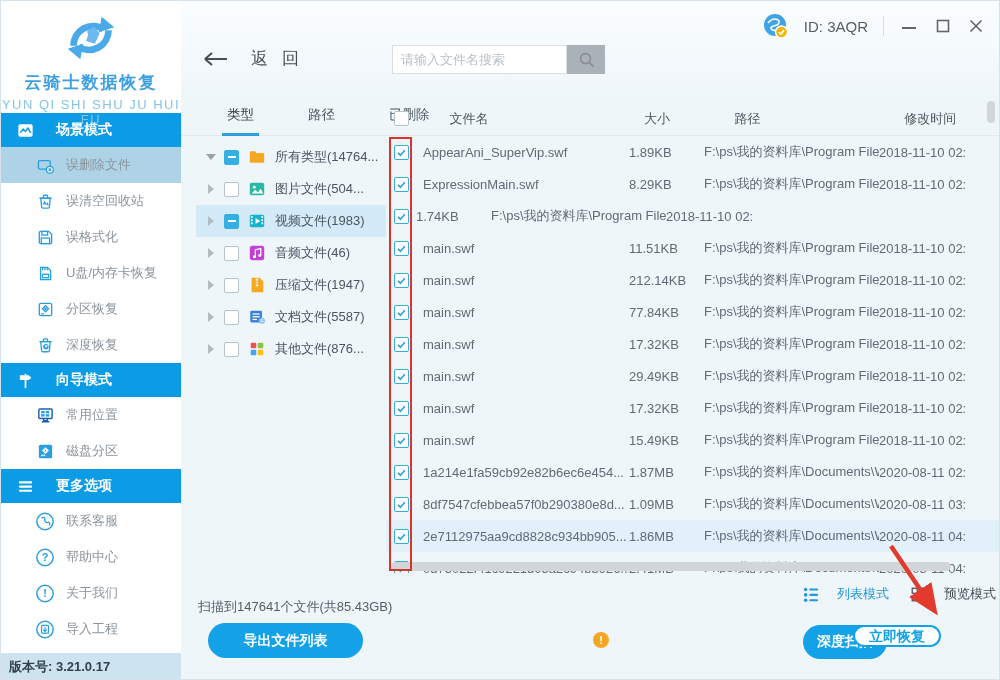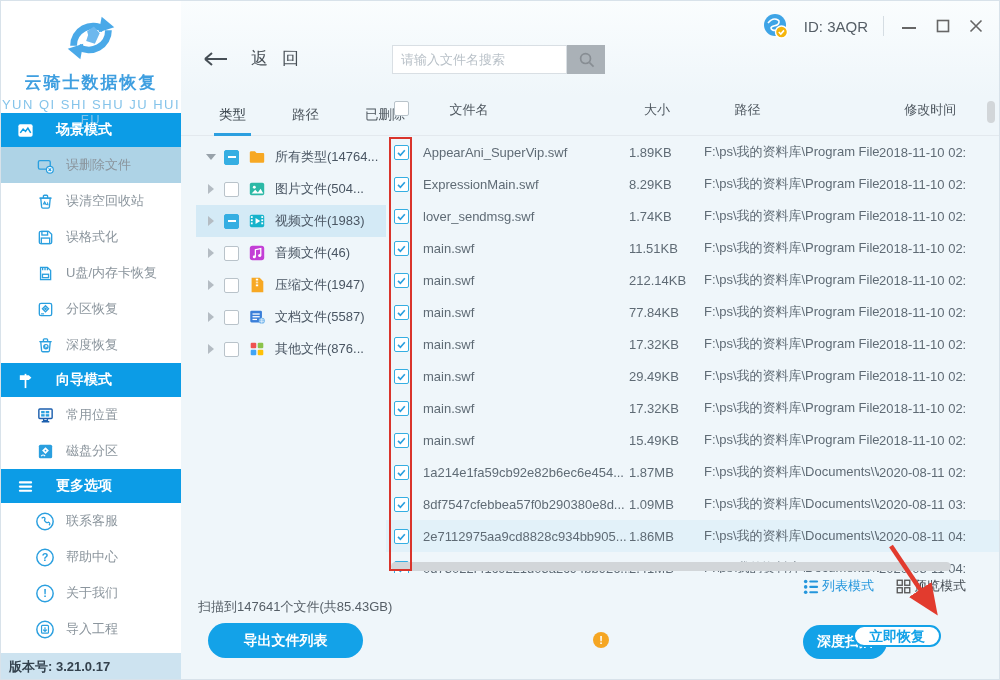--- a/index.html
+++ b/index.html
@@ -33,23 +33,23 @@
   .searchbox{position:absolute;left:195px;top:44px;display:flex;margin-left:16px;}
   .searchbox input{width:175px;height:29px;border:1px solid #d9dfe4;background:#fff;
                    padding:0 8px;font-size:13px;color:#444;outline:none;
                    font-family:"Liberation Sans","DejaVu Sans",sans-serif;}
   .searchbox input::placeholder{color:#b9c1c8;}
   .search-btn{width:38px;height:29px;border:none;background:#aab1b7;cursor:pointer;
               display:flex;align-items:center;justify-content:center;}
   
   .panel-head{position:absolute;left:0;top:100px;width:820px;height:35px;border-bottom:1px solid #e3e9ee;}
   .tabs{position:absolute;left:33px;top:0;height:35px;display:flex;gap:36px;align-items:flex-end;}
-  .tab{font-size:13.5px;color:#4d565e;padding:0 5px 9px 5px;cursor:pointer;border-bottom:3px solid transparent;}
+  .tab{font-size:13.5px;color:#4d565e;padding:0 5px 9px 5px;cursor:pointer;border-bottom:3px solid transparent;margin-left:8px;}
   .tab.active{border-bottom-color:#2b9fe0;color:#39434b;}
-  .thead{position:absolute;left:205px;top:0;width:615px;height:35px;display:flex;gap:31px;}
+  .thead{position:absolute;left:205px;top:0;width:615px;height:35px;display:flex;align-items:center;gap:31px;}
   .th{font-size:13px;color:#4d565e;}
   .col-cb{width:30px;display:flex;justify-content:flex-start;padding-left:8px;}
   .col-name{width:213px;padding-left:7px;}
   .col-size{width:75px;}
   .col-path{width:175px;}
   .col-mod{width:122px;}
   
   .cb{width:15px;height:15px;border-radius:2px;display:inline-flex;align-items:center;
       justify-content:center;cursor:pointer;flex:0 0 15px;}
   .cb-un{border:1px solid #b9c3ca;background:#fff;}
@@ -69,21 +69,21 @@
   .tree-label{font-size:13px;color:#4a5663;white-space:nowrap;}
   
   .list{position:absolute;left:205px;top:135px;width:615px;height:437px;overflow:hidden;}
   .frow{height:32px;display:flex;align-items:center;font-size:13px;color:#5f6b75;}
   .frow.hl{background:#e2f1f9;}
   .fc{white-space:nowrap;overflow:hidden;}
   .hscroll{position:absolute;left:210px;top:561px;width:560px;height:9px;background:#d2d6d9;border-radius:5px;cursor:pointer;}
   .vscroll{position:absolute;left:806px;top:100px;width:8px;height:22px;background:#d2d6d9;border-radius:4px;cursor:pointer;}
   
   .modes{position:absolute;left:622px;top:576px;display:flex;gap:22px;align-items:center;}
-  .mode{display:flex;gap:3px;align-items:center;font-size:13px;cursor:pointer;}
+  .mode{display:flex;gap:18px;align-items:center;font-size:13px;cursor:pointer;margin-top:8px;}
   .mode.blue{color:#2496dc;}
   .mode.dark{color:#454d54;}
   .scan{position:absolute;left:17px;top:597px;font-size:13px;color:#555e66;}
   .pill{border:none;border-radius:18px;font-size:14px;font-weight:bold;cursor:pointer;
         font-family:"Liberation Sans","DejaVu Sans",sans-serif;}
   .pill.solid{background:#13a2e8;color:#fff;}
   .pill.outline{background:#fff;color:#13a2e8;border:2px solid #13a2e8;}
   .btn-export{position:absolute;left:27px;top:622px;width:155px;height:35px;}
   .btn-deep{position:absolute;left:622px;top:624px;width:84px;height:34px;}
   .btn-recover{position:absolute;left:672px;top:624px;width:88px;height:22px;}
@@ -472,21 +472,20 @@
     <span class="fc col-mod">2018-11-10 02:</span>
         </div>
         <div class="frow">
           <span class="col-cb">
             <span class="cb cb-chk">
               <svg width="11" height="11" viewBox="0 0 12 12">
                 <path d="M2.2 6.4l2.6 2.6 4.8-5.4" stroke="#2a9fdf" stroke-width="1.8" fill="none"></path>
               </svg>
             </span>
           </span>
-    <span class="fc col-name">lover_sendmsg.swf</span>
     <span class="fc col-size">1.74KB</span>
     <span class="fc col-path">F:\ps\我的资料库\Program Files\T...</span>
     <span class="fc col-mod">2018-11-10 02:</span>
         </div>
         <div class="frow">
           <span class="col-cb">
             <span class="cb cb-chk">
               <svg width="11" height="11" viewBox="0 0 12 12">
                 <path d="M2.2 6.4l2.6 2.6 4.8-5.4" stroke="#2a9fdf" stroke-width="1.8" fill="none"></path>
               </svg>

